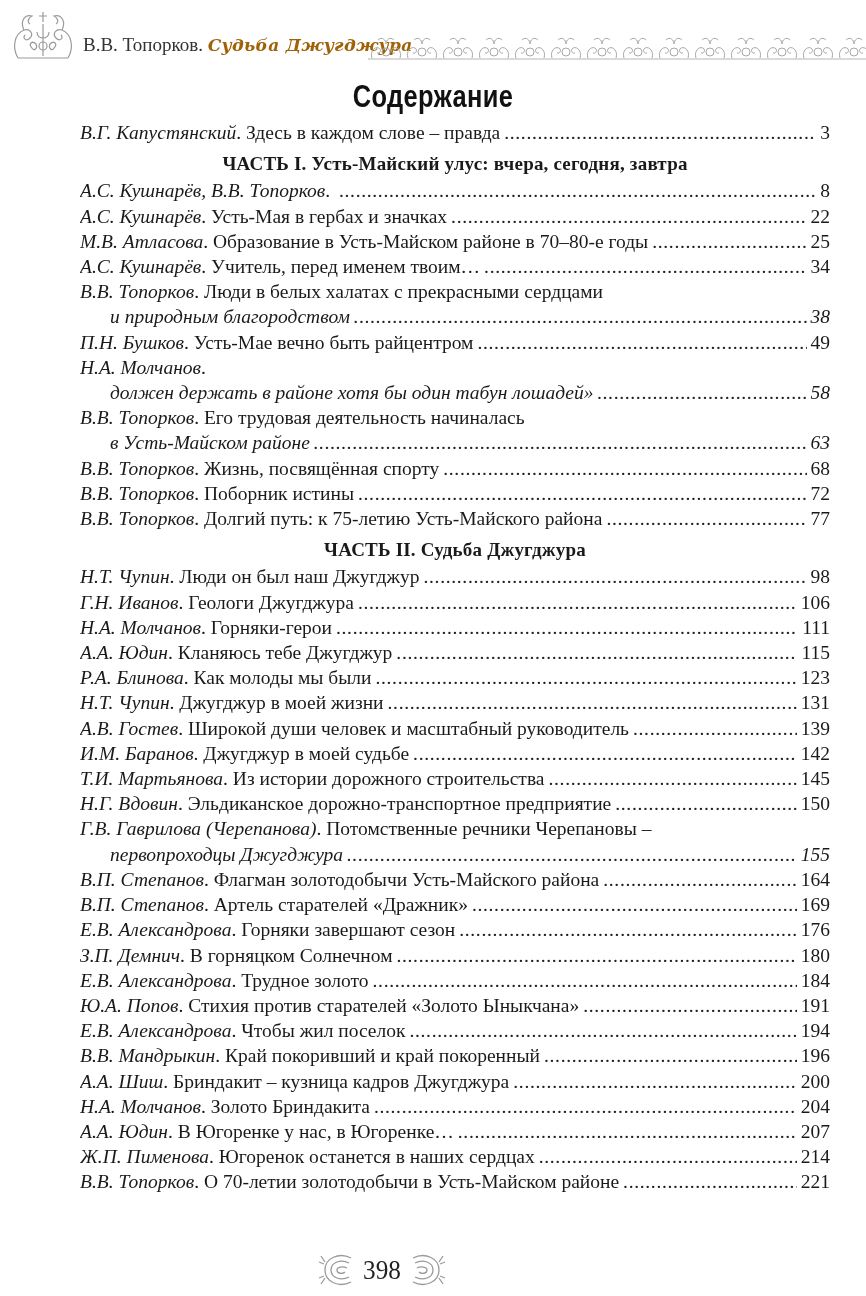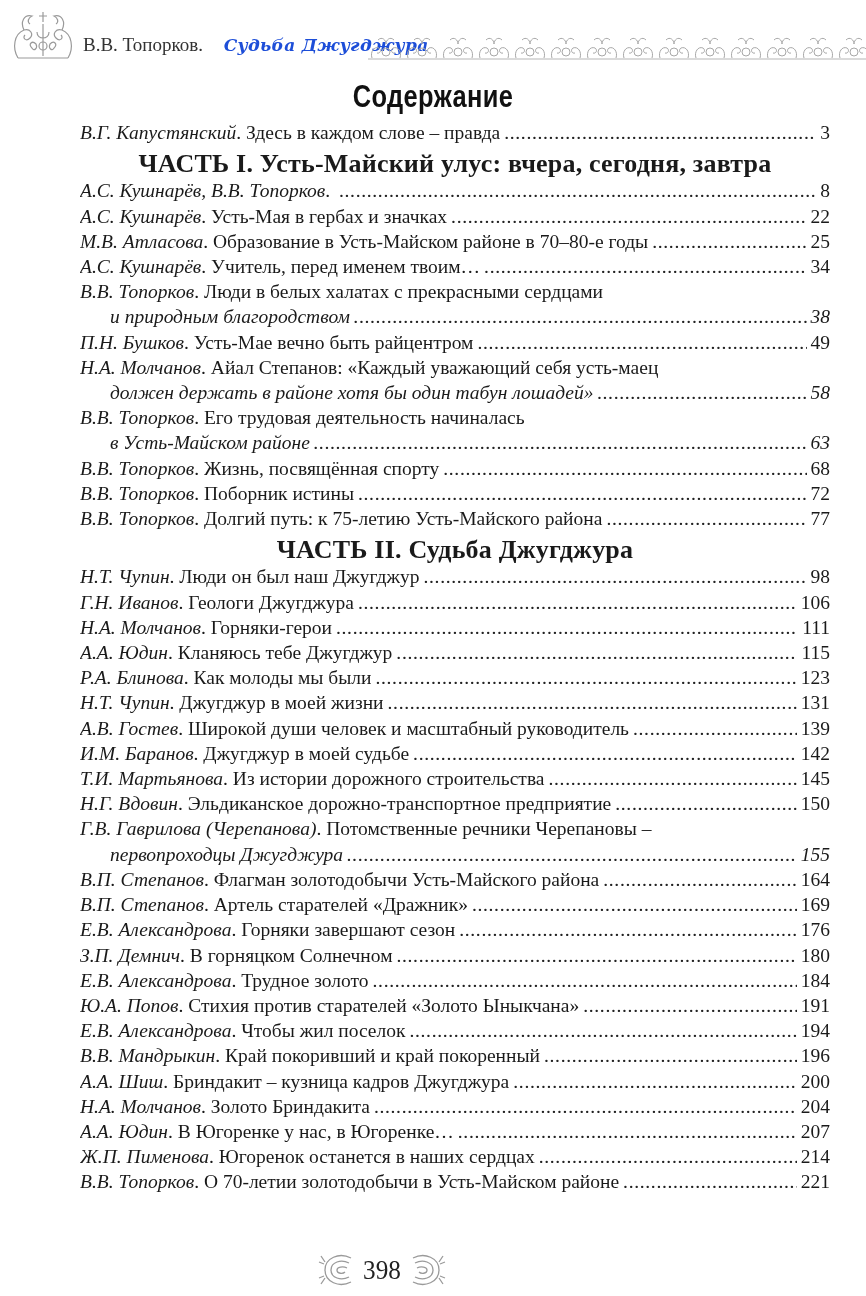--- a/index.html
+++ b/index.html
@@ -3,40 +3,40 @@
 <meta charset="utf-8">
 <style>
   html, body { margin: 0; padding: 0; background: #ffffff; }
   body { width: 866px; height: 1296px; position: relative; overflow: hidden;
          font-family: "Liberation Serif", "DejaVu Serif", serif; color: #1a1a1a; }
 
   
   .header { position: absolute; left: 0; top: 0; width: 866px; height: 70px; }
   .header-ornament { position: absolute; left: 10px; top: 8px; width: 66px; height: 56px; }
   .header-author { position: absolute; left: 83px; top: 34px; font-size: 19px; color: #333; white-space: nowrap; }
-  .header-book { font-family: "DejaVu Serif", serif; font-style: italic; font-weight: bold; font-size: 17px; color: #1d4ed8; letter-spacing: 0.3px; margin-left: 16px; }
+  .header-book { font-family: "DejaVu Serif", serif; font-style: italic; font-weight: bold; font-size: 17px; color: #a16207; letter-spacing: 0.3px; margin-left: 0; }
   .header-border { position: absolute; left: 368px; top: 32px; width: 498px; height: 30px; }
 
   
   .page-title { position: absolute; left: 0; width: 866px; top: 79px; text-align: center;
     font-family: "Liberation Sans", "DejaVu Sans", sans-serif; font-weight: bold; font-size: 31px;
     transform: scaleX(0.82); color: #111; letter-spacing: 0.5px; }
 
   
   .toc { position: absolute; left: 80px; top: 120px; width: 750px; font-size: 19.5px; line-height: 25.2px; }
   .entry { position: relative; }
   .line { display: flex; align-items: baseline; white-space: nowrap; overflow: hidden; }
   .line.cont { padding-left: 30px; font-style: italic; }
   .author { font-style: italic; }
   .title-part { }
   .dots { flex: 1 1 auto; overflow: hidden; margin: 0 4px 0 4px; letter-spacing: 2.2px; color: #222; }
   .dots::before { content: ". . . . . . . . . . . . . . . . . . . . . . . . . . . . . . . . . . . . . . . . . . . . . . . . . . . . . . . . . . . . . . . . . . . . . . . . . . . . . . . . . . . . . . . . . . . . . . . . . . . . . . . . . ";
     letter-spacing: -2.1px; white-space: nowrap; }
   .pg { flex: 0 0 auto; }
-  .part-heading { text-align: center; font-weight: bold; font-size: 26px; margin: 6px 0 2px 0;
+  .part-heading { text-align: center; font-weight: bold; font-size: 19px; margin: 6px 0 2px 0;
     letter-spacing: 0.2px; }
 
   
   .footer { position: absolute; left: 0; width: 764px; top: 1250px; height: 46px; text-align: center; }
   .footer-inner { display: inline-flex; align-items: center; gap: 2px; }
   .page-number { font-size: 28px; color: #222; transform: scaleX(0.9); display: inline-block; }
   .footer-orn { width: 44px; height: 40px; }
 </style>
 </head>
 <body>
@@ -154,21 +154,20 @@
           <span>.&nbsp;</span>
           <span class="title-part">Усть-Мае вечно быть райцентром</span>
           <span class="dots"></span>
           <span class="pg">49</span>
         </div>
       </div>
       <div class="entry">
         <div class="line">
           <span class="author">Н.А. Молчанов</span>
           <span>.&nbsp;</span>
-          <span class="title-part">Айал Степанов: «Каждый уважающий себя усть-маец</span>
         </div>
         <div class="line cont">
           <span class="title-part">должен держать в районе хотя бы один табун лошадей»</span>
           <span class="dots"></span>
           <span class="pg">58</span>
         </div>
       </div>
       <div class="entry">
         <div class="line">
           <span class="author">В.В. Топорков</span>

